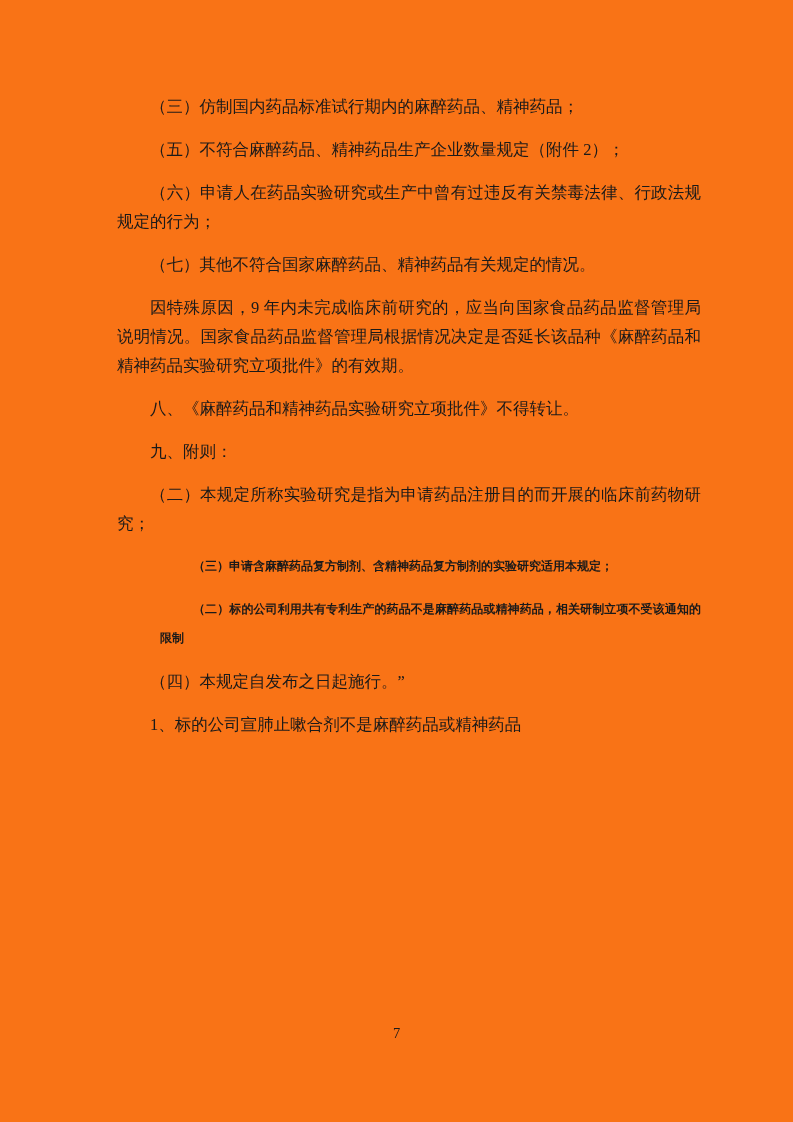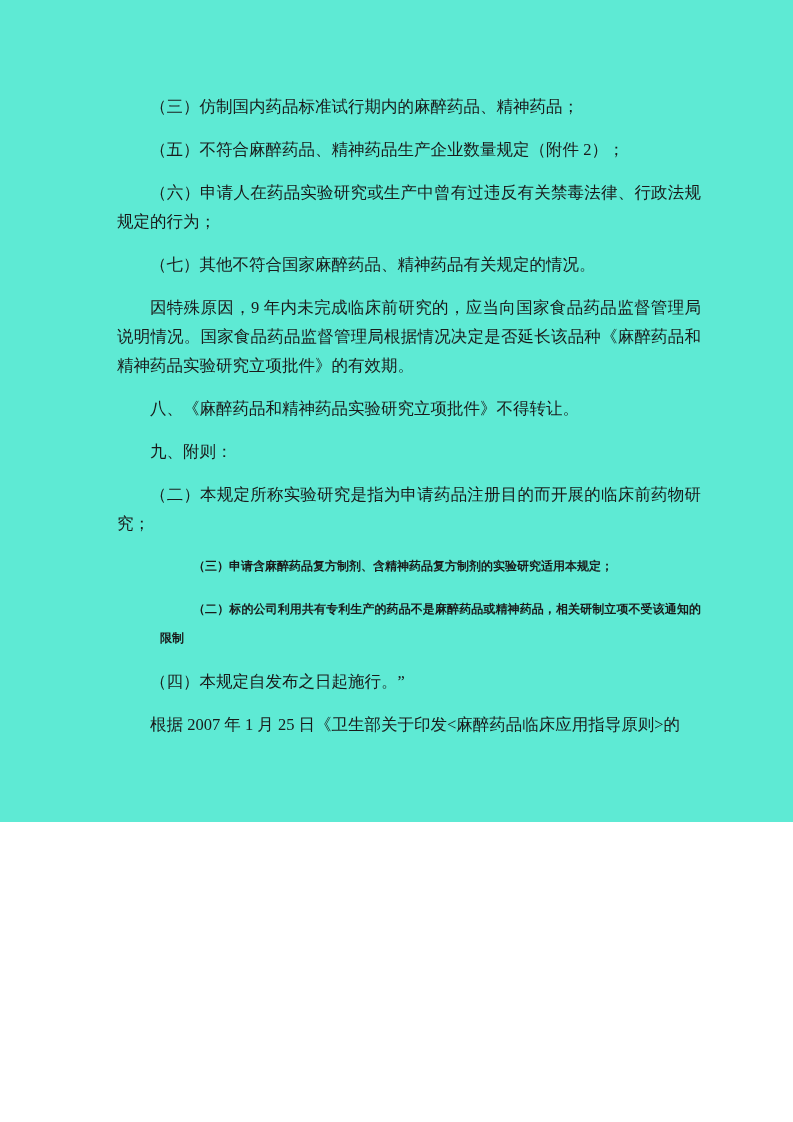--- a/index.html
+++ b/index.html
@@ -3,22 +3,22 @@
 <meta charset="utf-8">
 <style>
   html, body {
     margin: 0;
     padding: 0;
     background: #ffffff;
   }
   .page {
     position: relative;
     width: 793px;
-    height: 822px;
-    background: #5eead4;
+    height: 1122px;
+    background: #f97316;
     overflow: hidden;
     font-family: "Liberation Serif", "DejaVu Serif", serif;
   }
   .content {
     position: absolute;
     left: 117px;
     top: 92px;
     width: 584px;
   }
   .para {
@@ -57,16 +57,16 @@
       <p class="para">（五）不符合麻醉药品、精神药品生产企业数量规定（附件 2）；</p>
       <p class="para">（六）申请人在药品实验研究或生产中曾有过违反有关禁毒法律、行政法规规定的行为；</p>
       <p class="para">（七）其他不符合国家麻醉药品、精神药品有关规定的情况。</p>
       <p class="para">因特殊原因，9 年内未完成临床前研究的，应当向国家食品药品监督管理局说明情况。国家食品药品监督管理局根据情况决定是否延长该品种《麻醉药品和精神药品实验研究立项批件》的有效期。</p>
       <p class="para">八、《麻醉药品和精神药品实验研究立项批件》不得转让。</p>
       <p class="para">九、附则：</p>
       <p class="para">（二）本规定所称实验研究是指为申请药品注册目的而开展的临床前药物研究；</p>
       <p class="para bold">（三）申请含麻醉药品复方制剂、含精神药品复方制剂的实验研究适用本规定；</p>
       <p class="para bold">（二）标的公司利用共有专利生产的药品不是麻醉药品或精神药品，相关研制立项不受该通知的限制</p>
       <p class="para">（四）本规定自发布之日起施行。”</p>
-      <p class="para">根据 2007 年 1 月 25 日《卫生部关于印发&lt;麻醉药品临床应用指导原则&gt;的</p>
+      <p class="para">1、标的公司宣肺止嗽合剂不是麻醉药品或精神药品</p>
     </div>
   <div class="page-number">7</div>
 </div>
 
 </body></html>

